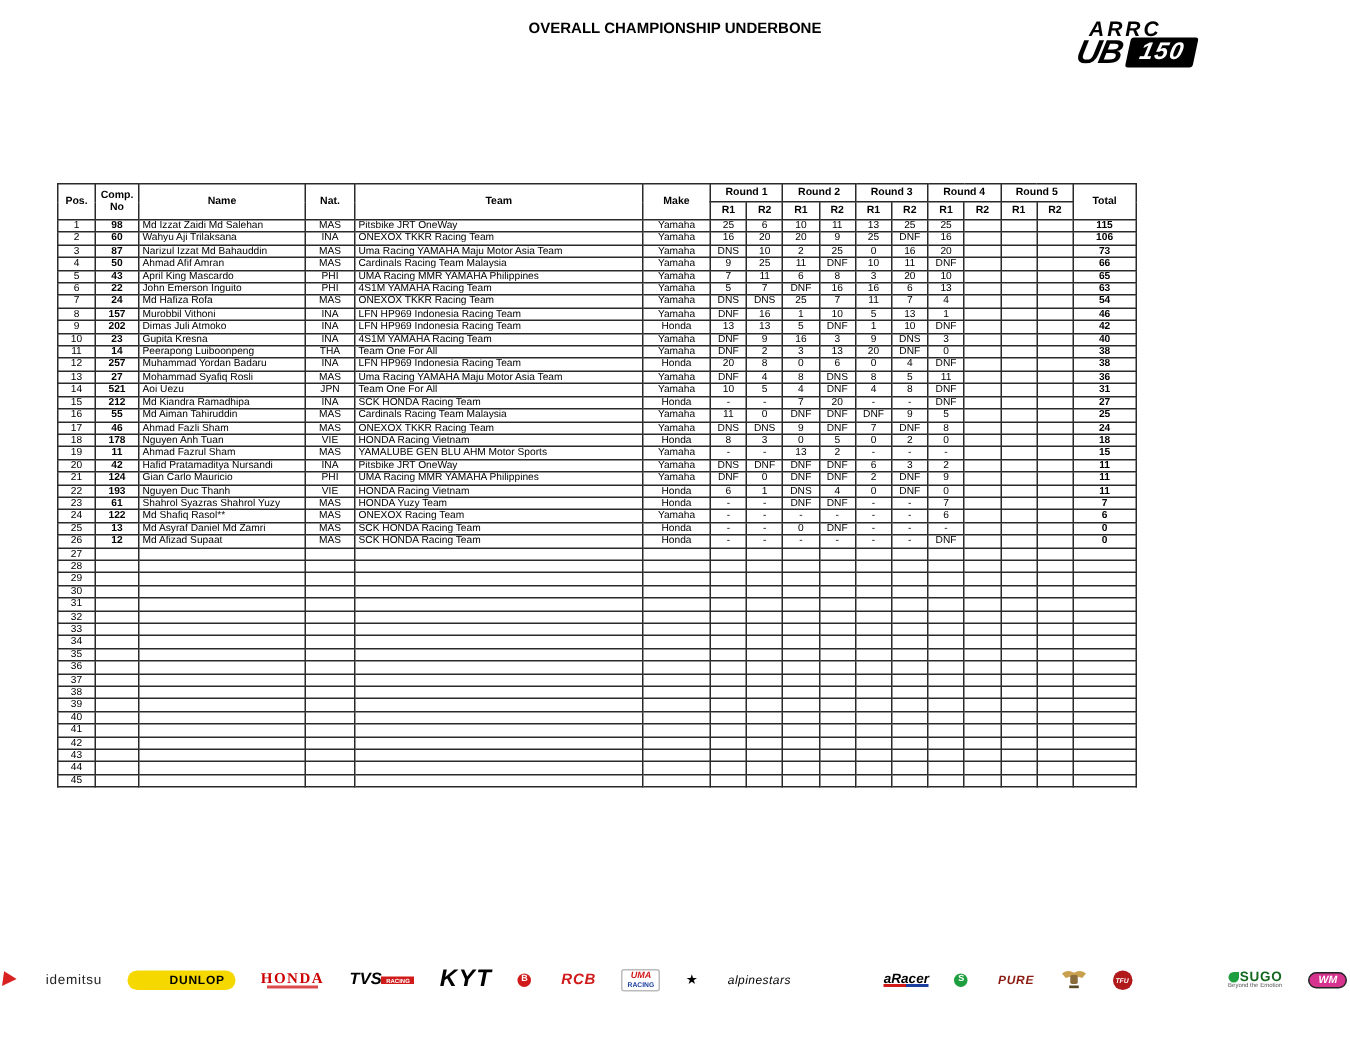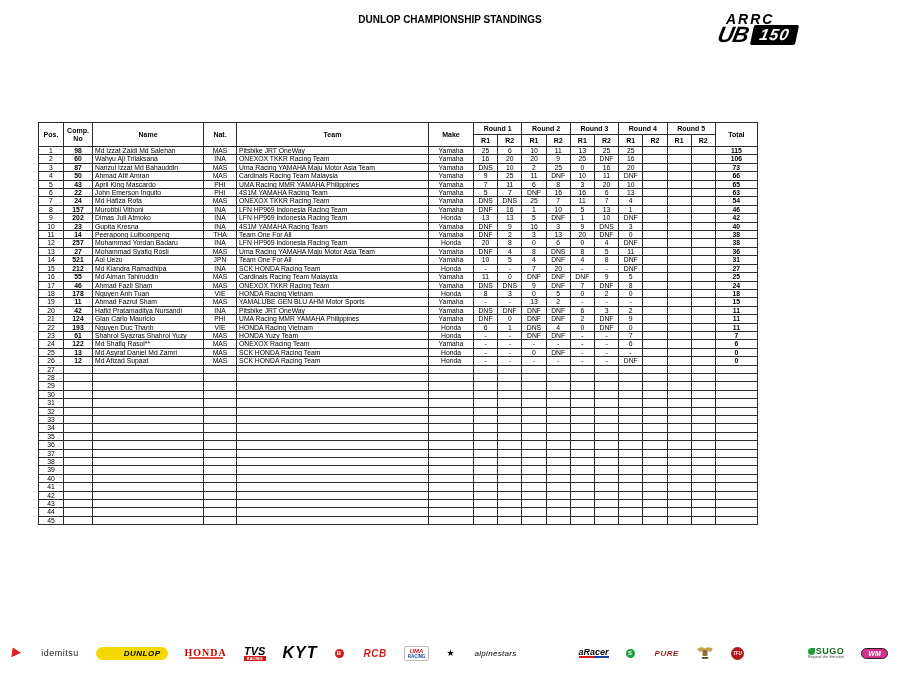--- a/index.html
+++ b/index.html
@@ -25,25 +25,25 @@
   tbody td{font-size:6.8px;height:7.4px;line-height:7.4px;text-align:center;}
   td.left{text-align:left;padding-left:2px;}
   .bold{font-weight:bold;}
 
   
   .sponsors{position:absolute;left:0;top:644px;width:100%;display:flex;justify-content:center;align-items:center;gap:17px;}
   .sp{display:inline-flex;align-items:center;gap:20px;}
   .sp-idemitsu .mark{width:0;height:0;border-left:9px solid #d92121;border-top:4px solid transparent;border-bottom:6px solid transparent;transform:rotate(8deg);display:inline-block;}
   .sp-idemitsu .txt{font-size:9px;color:#222;letter-spacing:.5px;}
   .sp-dunlop{background:#f5d800;border-radius:7px;padding:2px 7px;}
-  .sp-dunlop .txt{font-size:8px;font-weight:900;font-style:italic;color:#000;letter-spacing:.5px;margin-left:21px;}
+  .sp-dunlop .txt{font-size:8px;font-weight:900;color:#000;letter-spacing:.5px;margin-left:21px;}
   .sp-honda{flex-direction:column;gap:0;}
   .sp-honda .txt{font-family:"Liberation Serif",serif;font-size:10px;font-weight:bold;color:#cc0000;letter-spacing:1px;line-height:9px;}
   .sp-honda .tag{width:34px;height:2px;background:#cc0000;opacity:.7;}
-  .sp-tvs{flex-direction:column;gap:0;}
+  .sp-tvs{gap:0;}
   .sp-tvs .txt{font-size:11px;font-weight:900;font-style:italic;line-height:10px;}
   .sp-tvs .bar{background:#d11a1a;color:#fff;font-size:4px;font-weight:bold;padding:0 3px;line-height:5px;}
   .sp-kyt .txt{font-size:16px;font-weight:900;font-style:italic;letter-spacing:1px;}
   .sp-rcb .dot{width:9px;height:9px;border-radius:50%;background:#d11a1a;color:#fff;font-size:6px;font-weight:900;display:inline-flex;align-items:center;justify-content:center;}
   .sp-rcb .txt{font-size:10px;font-weight:900;font-style:italic;color:#d11a1a;letter-spacing:.5px;}
   .sp-uma{flex-direction:column;gap:0;border:1px solid #bbb;padding:1px 3px;border-radius:2px;}
   .sp-uma .txt{font-size:6px;font-weight:900;font-style:italic;color:#d11a1a;line-height:6px;}
   .sp-uma .sub{font-size:4.5px;font-weight:bold;color:#1a3fa0;line-height:5px;}
   .sp-alpine .star{font-size:9px;line-height:9px;}
   .sp-alpine .txt{font-size:8px;font-weight:normal;font-style:italic;letter-spacing:.3px;}
@@ -59,21 +59,21 @@
   .sp-sugo .row{display:flex;align-items:center;gap:1px;}
   .sp-sugo .leaf{width:7px;height:7px;border-radius:50% 0 50% 50%;background:#1d9e3f;display:inline-block;}
   .sp-sugo .txt{font-size:9px;font-weight:bold;color:#14691f;letter-spacing:.5px;line-height:8px;}
   .sp-sugo .tag{font-size:4px;color:#555;line-height:4px;}
   .sp-wm .pill{background:#d6338f;border:1px solid #222;color:#fff;font-size:7px;font-weight:900;font-style:italic;border-radius:8px;padding:1px 6px;}
 </style>
 </head>
 <body>
 
 <div class="title-block">
-  <div>DUNLOP CHAMPIONSHIP STANDINGS</div>
+  <div>OVERALL CHAMPIONSHIP UNDERBONE</div>
 </div>
 
 <div class="ub-logo">
   <div class="arrc-text">ARRC</div>
   <div class="ub-row">
     <span class="ub-text">UB</span>
     <span class="ub-150">150</span>
   </div>
 </div>
 

